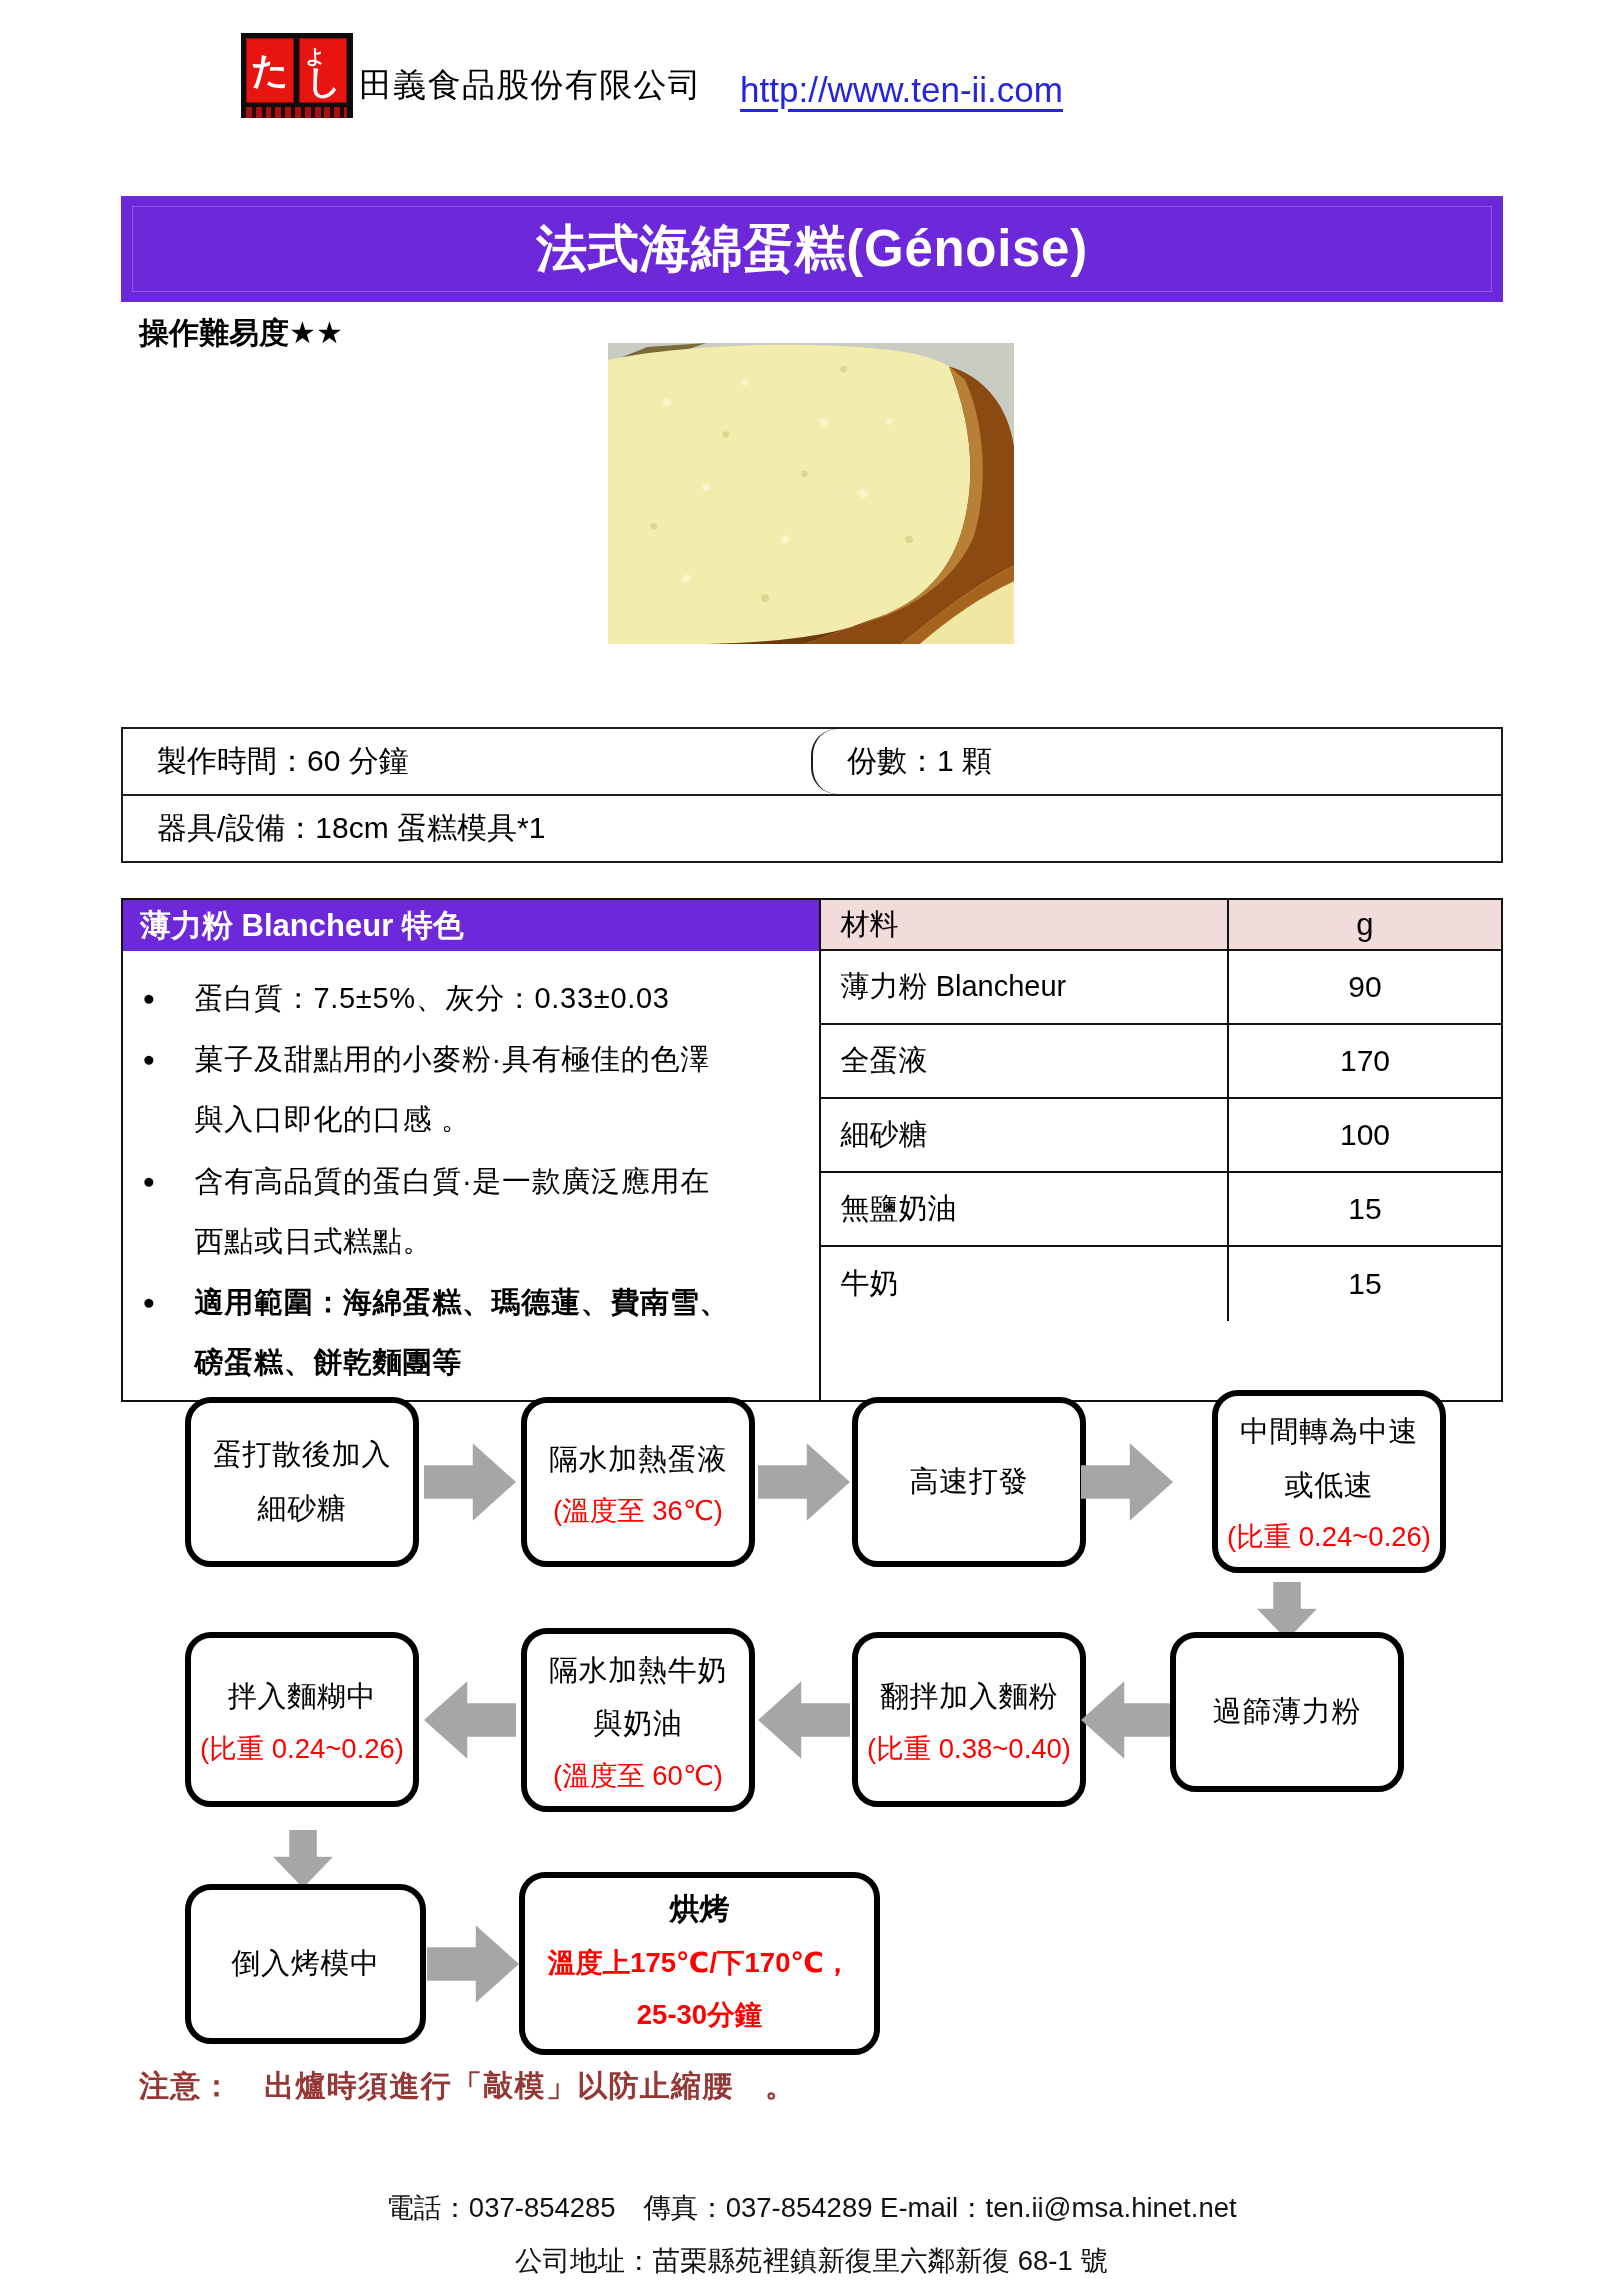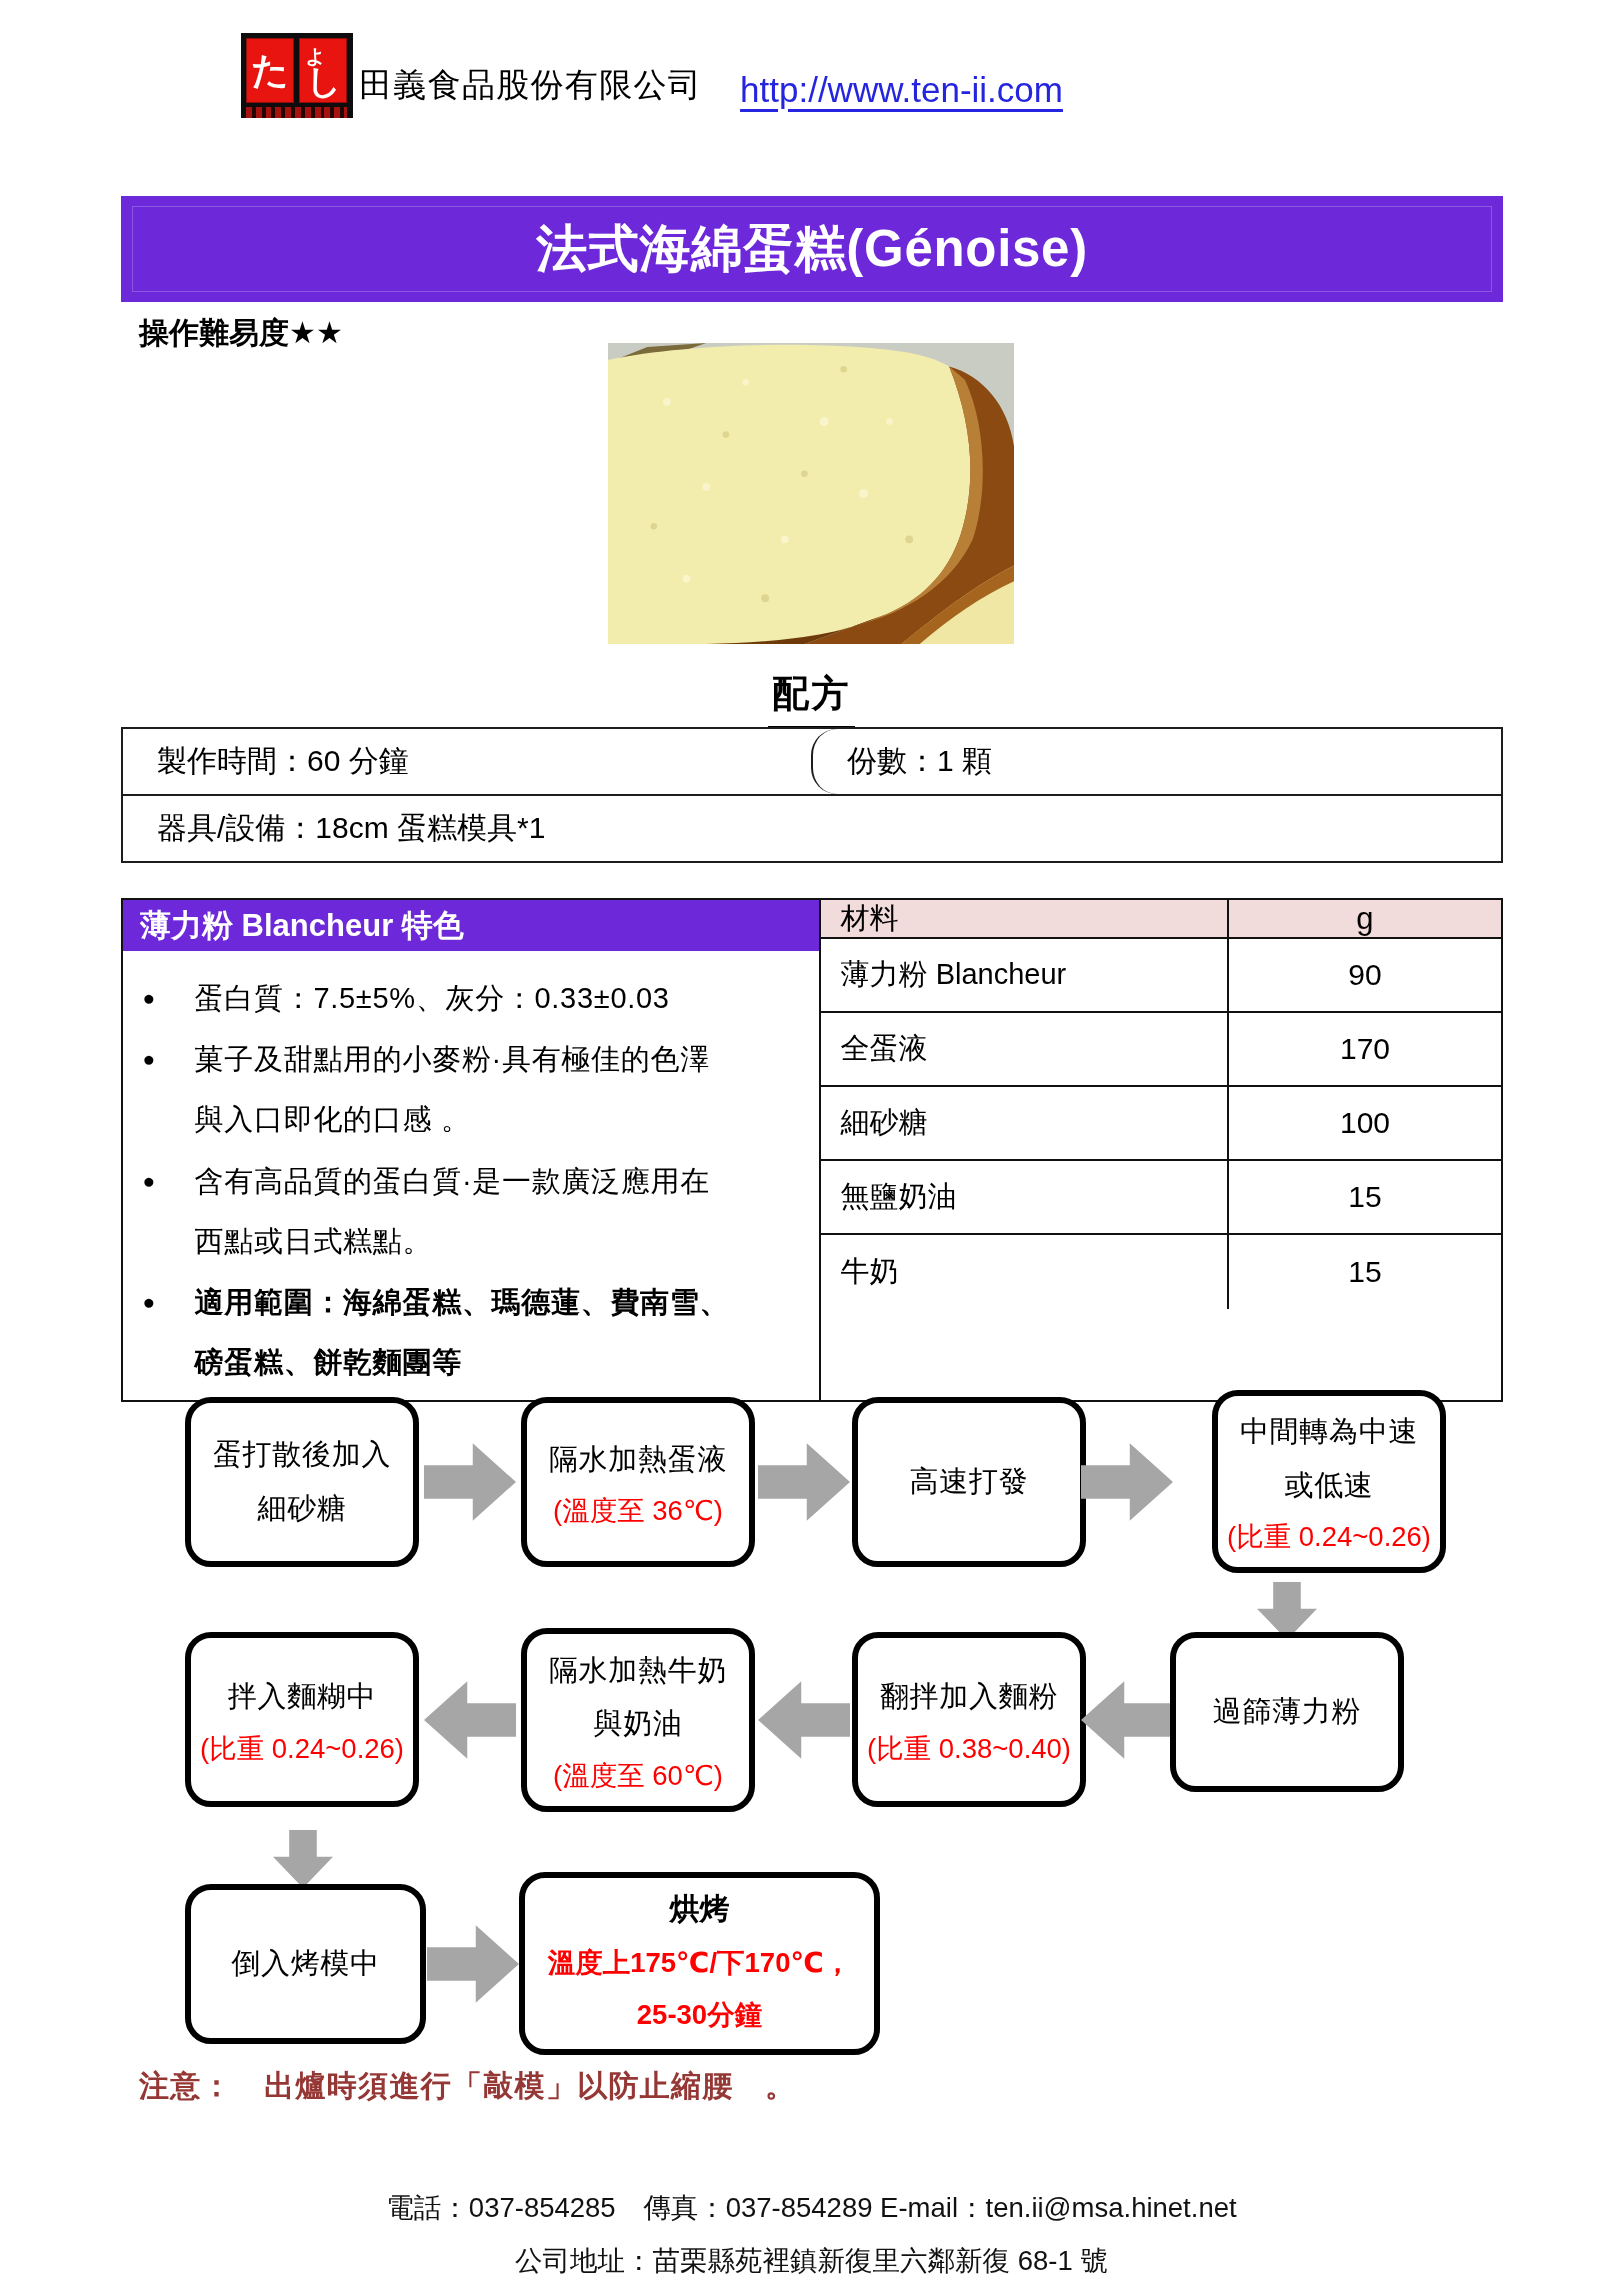--- a/index.html
+++ b/index.html
@@ -47,21 +47,21 @@
     border:2.6px solid #111;box-sizing:border-box;display:flex;}
   .features{width:700px;border-right:2px solid #111;box-sizing:border-box;}
   .features-header{height:51px;background:#6d28d9;color:#fff;display:flex;align-items:center;
     padding-left:17px;font-size:31px;font-weight:bold;box-sizing:border-box;}
   .features-body{padding:17px 13px 6.5px 19.6px;}
   .bullet{display:flex;align-items:flex-start;margin-bottom:1.3px;}
   .bullet-dot{font-size:21px;line-height:60px;width:52px;flex:0 0 52px;}
   .bullet-text{font-size:29px;line-height:60px;white-space:pre-line;letter-spacing:0.7px;}
   .bullet.bold .bullet-text{font-weight:bold;}
   .ingredients{width:682px;box-sizing:border-box;display:flex;flex-direction:column;}
-  .ing-header{display:flex;height:39px;background:#f2dbdb;border-bottom:2.6px solid #111;box-sizing:border-box;}
+  .ing-header{display:flex;height:51px;background:#f2dbdb;border-bottom:2.6px solid #111;box-sizing:border-box;}
   .ing-row{display:flex;height:74px;border-bottom:2px solid #111;box-sizing:border-box;}
   .ing-row:last-child{border-bottom:none;justify-content:center;}
   .ing-name{width:408px;display:flex;align-items:center;padding-left:19.6px;
     font-size:29px;border-right:2px solid #111;box-sizing:border-box;}
   .ing-amt{flex:1;display:flex;align-items:center;justify-content:center;font-size:30px;}
   .ing-header .ing-name{font-size:29px;}
   .ing-header .ing-amt{font-size:31px;}
   
   .flow-box{position:absolute;background:#fff;border:6.5px solid #000;border-radius:26px;
     box-sizing:border-box;display:flex;flex-direction:column;align-items:center;justify-content:center;
@@ -132,23 +132,20 @@
         <circle cx="180" cy="140" r="5"></circle>
           <circle cx="300" cy="200" r="5"></circle>
           <circle cx="240" cy="390" r="6"></circle>
         <circle cx="70" cy="280" r="5"></circle>
           <circle cx="460" cy="300" r="6"></circle>
           <circle cx="360" cy="40" r="5"></circle>
       </g>
     </svg>
   </div>
 
-  <div class="recipe-head-wrap">
-    <span class="recipe-head">配方</span>
-  </div>
 
   <div class="info-table">
     <div class="info-row first">
       <div class="info-cell">製作時間：60 分鐘</div>
       <div class="info-cell right">份數：1 顆</div>
     </div>
     <div class="info-row">
       <div class="info-cell">器具/設備：18cm 蛋糕模具*1</div>
     </div>
   </div>

